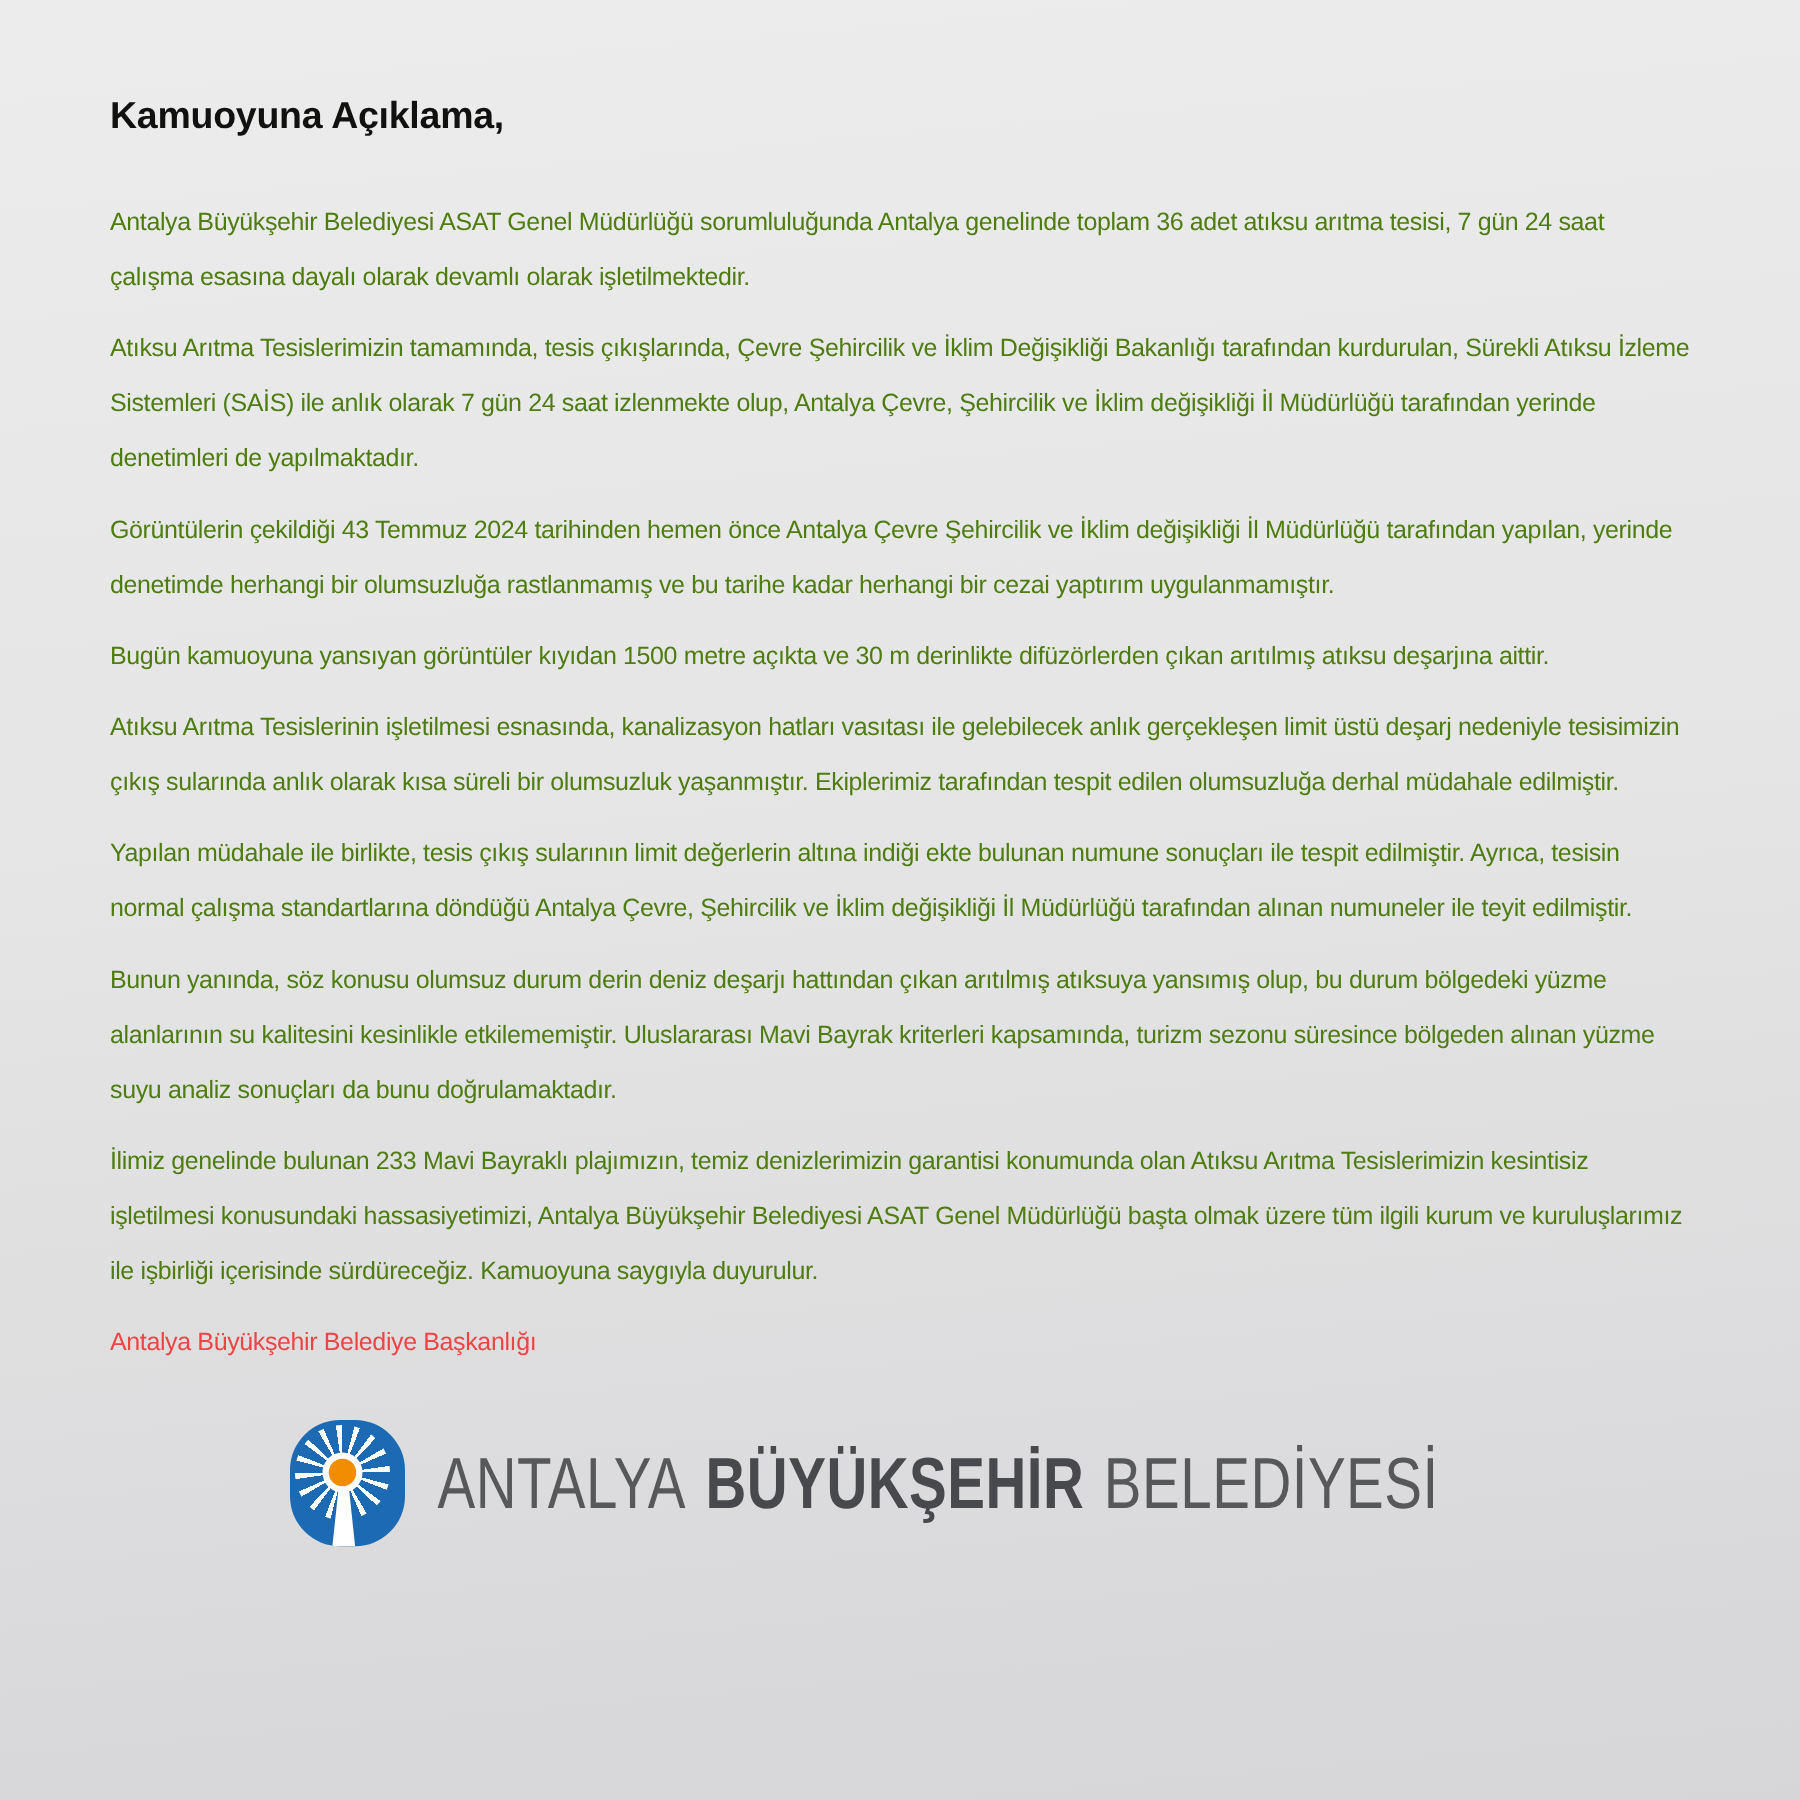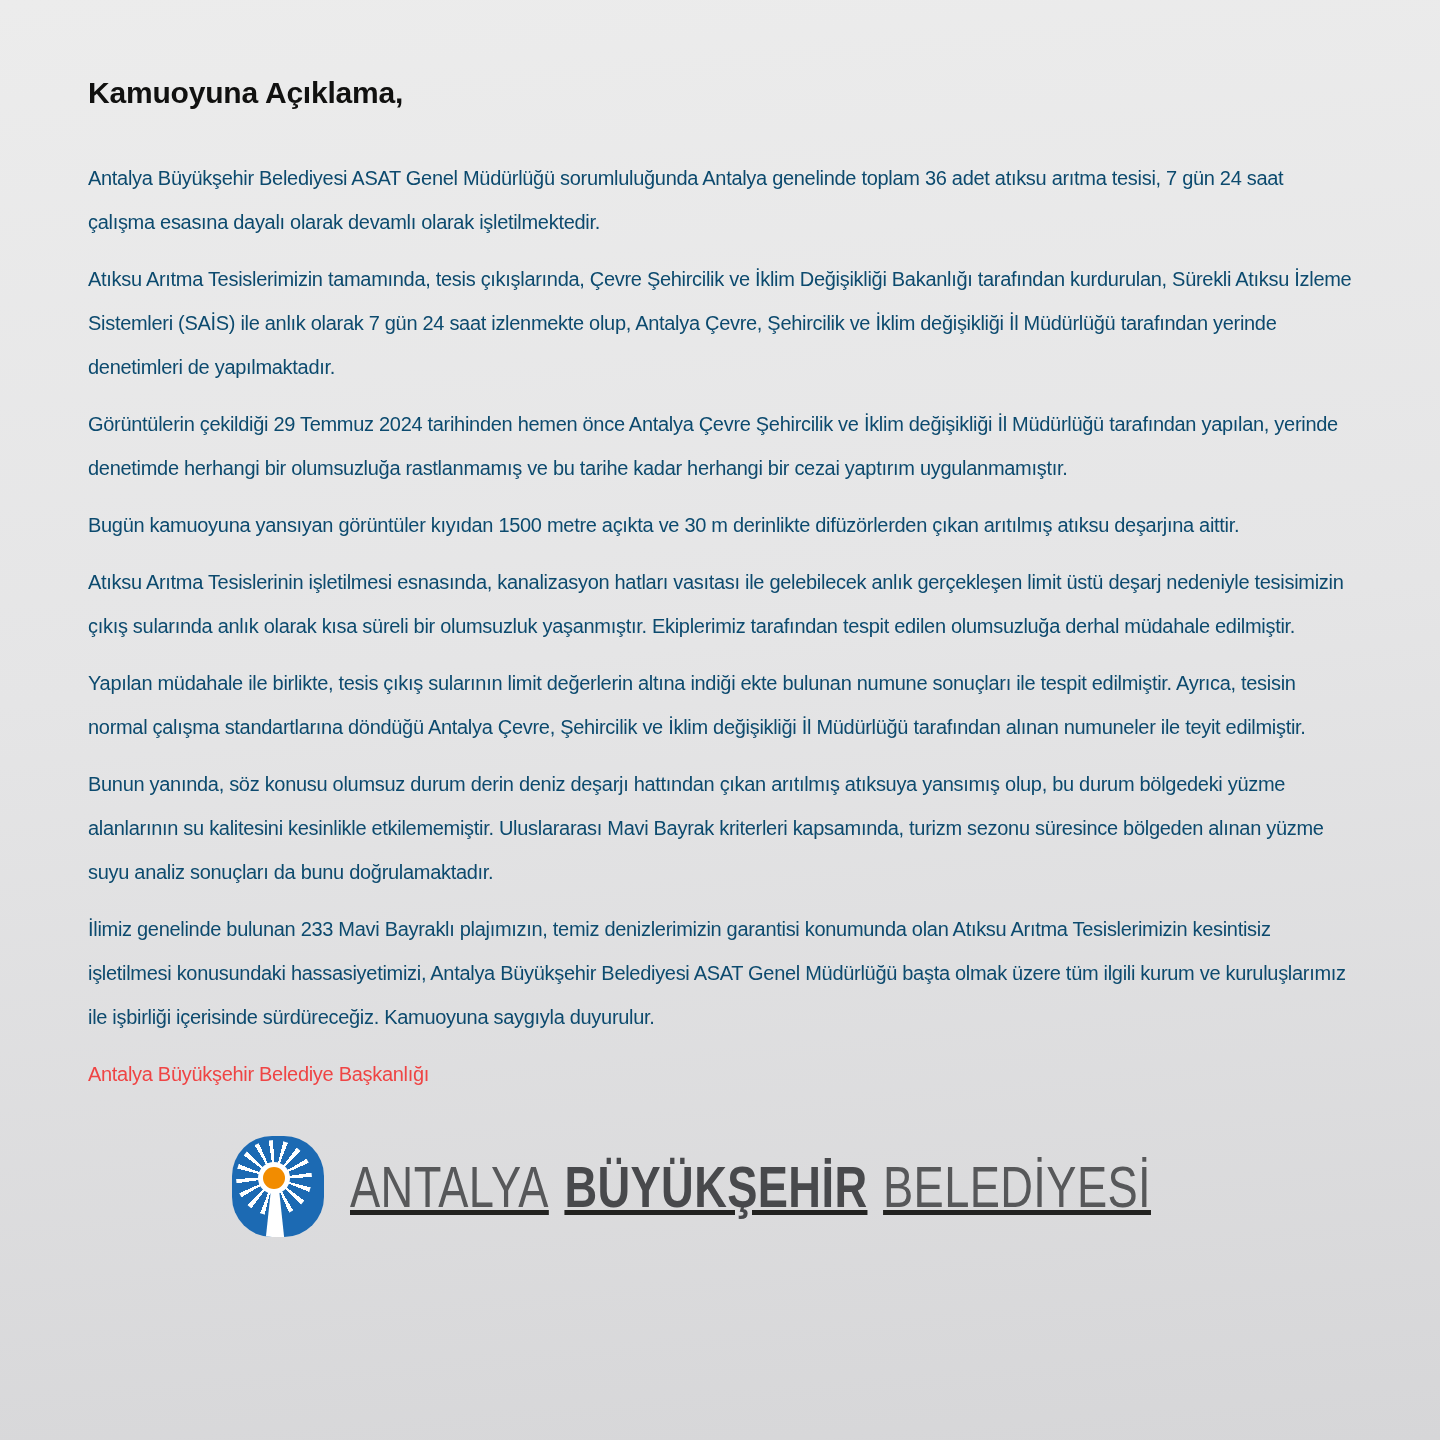--- a/index.html
+++ b/index.html
@@ -25,21 +25,21 @@
     font-weight: 700;
     color: #111110;
     letter-spacing: -0.2px;
     margin: 0 0 46px 0;
   }
   .para {
     font-size: 20px;
     line-height: 44px;
     letter-spacing: -0.3px;
     margin: 0 0 13px 0;
-    color: #0c4a6e;
+    color: #4d7c0f;
   }
   .signature {
     font-size: 20px;
     line-height: 44px;
     letter-spacing: -0.3px;
     margin: 0;
     color: #ef4444;
   }
   
   .logo-row {
@@ -90,21 +90,20 @@
     left: 31px;
     top: 31px;
     width: 22px;
     height: 22px;
     border-radius: 50%;
     background: var(--logo-orange, #f28c00);
   }
   .logo-text-wrap {
     width: 860px;
     overflow: visible;
-    text-decoration: underline;
   }
   .logo-text {
     display: flex;
     align-items: baseline;
     gap: 20px;
     white-space: nowrap;
     transform: scaleX(0.78);
     transform-origin: left center;
     font-size: 58px;
     line-height: 1;
@@ -122,21 +121,21 @@
 </style>
 </head>
 <body>
 
 <div class="page">
 
   <h1 class="doc-title">Kamuoyuna Açıklama,</h1>
 
   <p class="para">Antalya Büyükşehir Belediyesi ASAT Genel Müdürlüğü sorumluluğunda Antalya genelinde toplam 36 adet atıksu arıtma tesisi, 7 gün 24 saat çalışma esasına dayalı olarak devamlı olarak işletilmektedir.</p>
   <p class="para">Atıksu Arıtma Tesislerimizin tamamında, tesis çıkışlarında, Çevre Şehircilik ve İklim Değişikliği Bakanlığı tarafından kurdurulan, Sürekli Atıksu İzleme Sistemleri (SAİS) ile anlık olarak 7 gün 24 saat izlenmekte olup, Antalya Çevre, Şehircilik ve İklim değişikliği İl Müdürlüğü tarafından yerinde denetimleri de yapılmaktadır.</p>
-  <p class="para">Görüntülerin çekildiği 29 Temmuz 2024 tarihinden hemen önce Antalya Çevre Şehircilik ve İklim değişikliği İl Müdürlüğü tarafından yapılan, yerinde denetimde herhangi bir olumsuzluğa rastlanmamış ve bu tarihe kadar herhangi bir cezai yaptırım uygulanmamıştır.</p>
+  <p class="para">Görüntülerin çekildiği 43 Temmuz 2024 tarihinden hemen önce Antalya Çevre Şehircilik ve İklim değişikliği İl Müdürlüğü tarafından yapılan, yerinde denetimde herhangi bir olumsuzluğa rastlanmamış ve bu tarihe kadar herhangi bir cezai yaptırım uygulanmamıştır.</p>
   <p class="para">Bugün kamuoyuna yansıyan görüntüler kıyıdan 1500 metre açıkta ve 30 m derinlikte difüzörlerden çıkan arıtılmış atıksu deşarjına aittir.</p>
   <p class="para">Atıksu Arıtma Tesislerinin işletilmesi esnasında, kanalizasyon hatları vasıtası ile gelebilecek anlık gerçekleşen limit üstü deşarj nedeniyle tesisimizin çıkış sularında anlık olarak kısa süreli bir olumsuzluk yaşanmıştır. Ekiplerimiz tarafından tespit edilen olumsuzluğa derhal müdahale edilmiştir.</p>
   <p class="para">Yapılan müdahale ile birlikte, tesis çıkış sularının limit değerlerin altına indiği ekte bulunan numune sonuçları ile tespit edilmiştir. Ayrıca, tesisin normal çalışma standartlarına döndüğü Antalya Çevre, Şehircilik ve İklim değişikliği İl Müdürlüğü tarafından alınan numuneler ile teyit edilmiştir.</p>
   <p class="para">Bunun yanında, söz konusu olumsuz durum derin deniz deşarjı hattından çıkan arıtılmış atıksuya yansımış olup, bu durum bölgedeki yüzme alanlarının su kalitesini kesinlikle etkilememiştir. Uluslararası Mavi Bayrak kriterleri kapsamında, turizm sezonu süresince bölgeden alınan yüzme suyu analiz sonuçları da bunu doğrulamaktadır.</p>
   <p class="para">İlimiz genelinde bulunan 233 Mavi Bayraklı plajımızın, temiz denizlerimizin garantisi konumunda olan Atıksu Arıtma Tesislerimizin kesintisiz işletilmesi konusundaki hassasiyetimizi, Antalya Büyükşehir Belediyesi ASAT Genel Müdürlüğü başta olmak üzere tüm ilgili kurum ve kuruluşlarımız ile işbirliği içerisinde sürdüreceğiz. Kamuoyuna saygıyla duyurulur.</p>
 
   <p class="signature">Antalya Büyükşehir Belediye Başkanlığı</p>
 
   <div class="logo-row">
     <div class="logo-mark">

